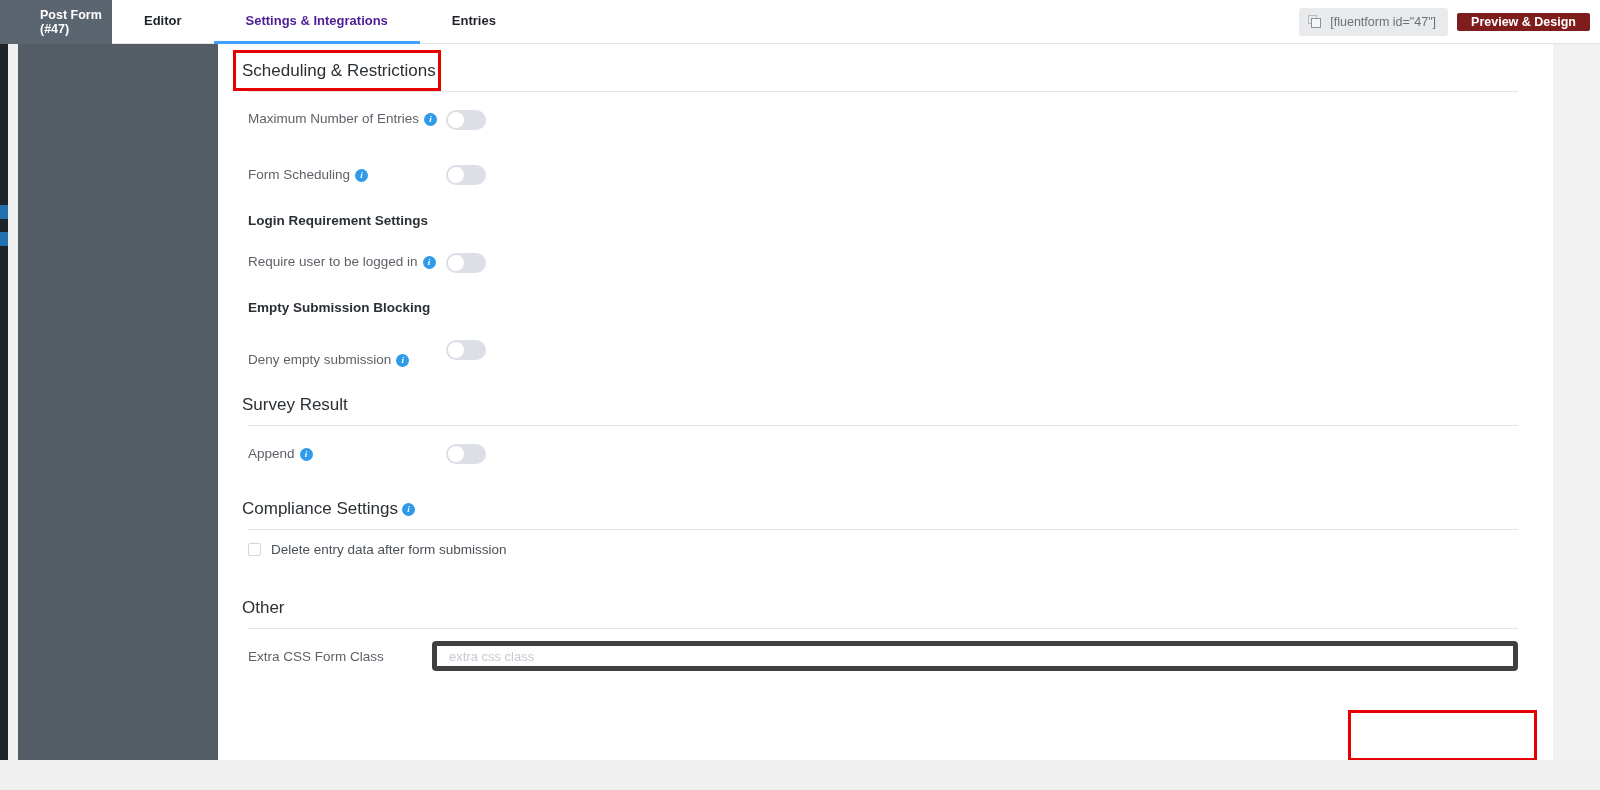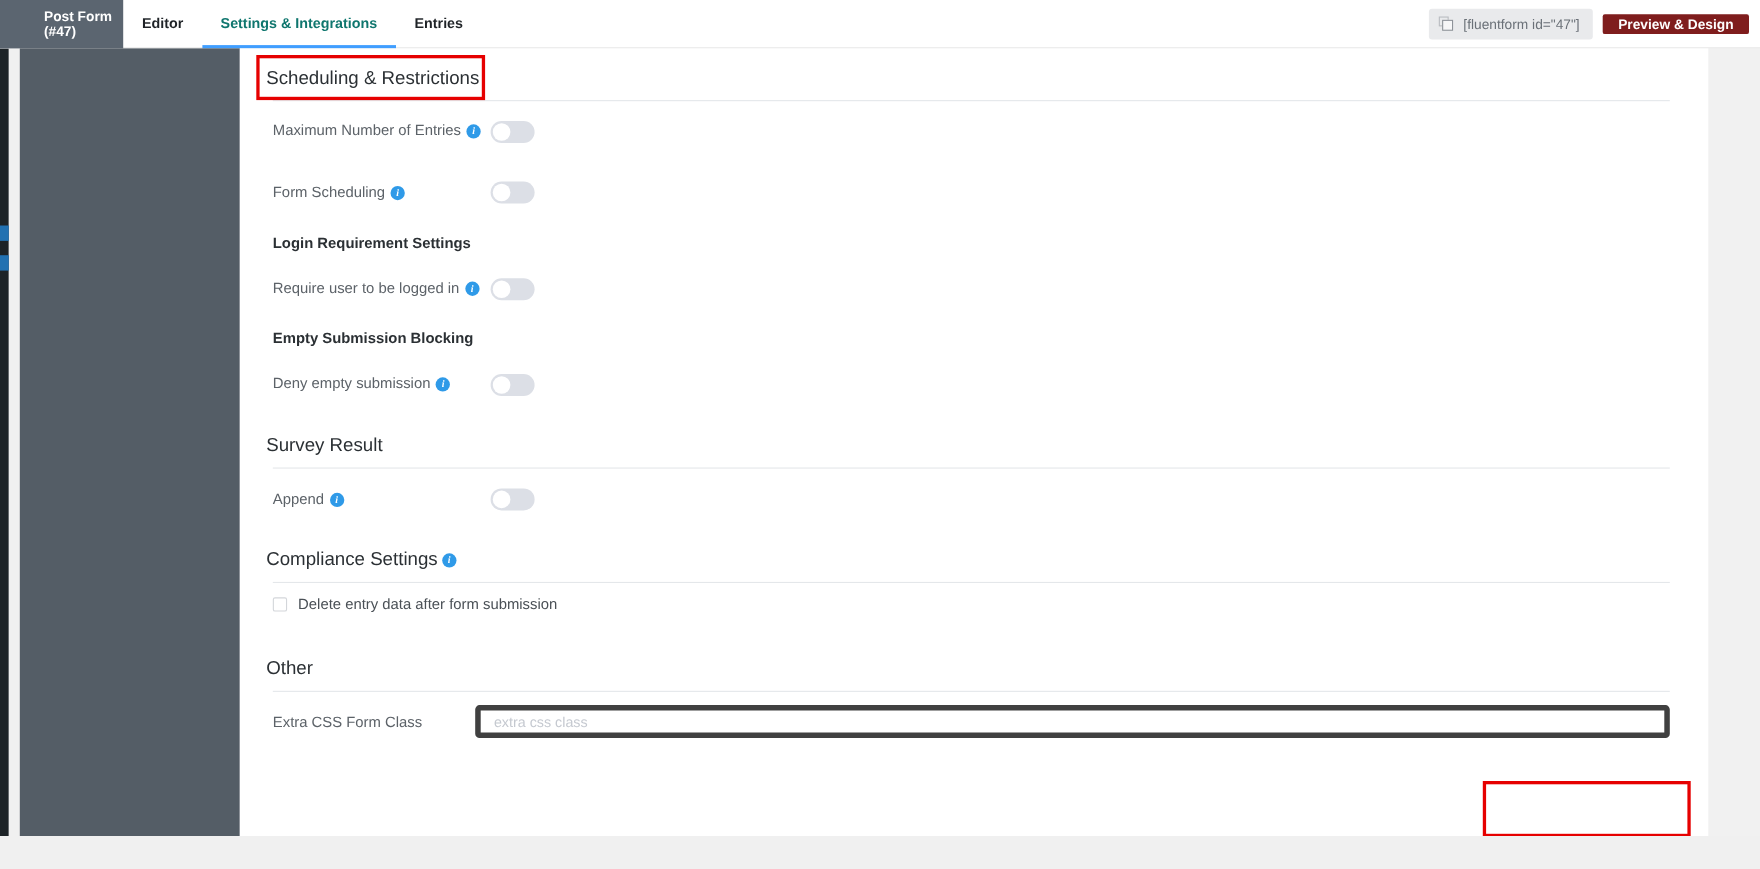--- a/index.html
+++ b/index.html
@@ -73,31 +73,31 @@
   .nav-tabs {
     position: absolute;
     left: 112px; top: 0;
     height: 44px;
     display: flex;
     align-items: stretch;
   }
   .nav-tab {
     display: flex;
     align-items: center;
-    padding: 0 17px;
+    padding: 0 32px;
     font-size: 13px;
     font-weight: bold;
     color: #1f2327;
     cursor: pointer;
     border-bottom: 3px solid transparent;
     box-sizing: border-box;
     white-space: nowrap;
   }
   .nav-tab.active {
-    color: #0f766e;
+    color: #4c1d95;
     border-bottom-color: #409eff;
   }
 
   .topbar-right {
     position: absolute;
     right: 10px; top: 0;
     height: 44px;
     display: flex;
     align-items: center;
     gap: 9px;
@@ -391,21 +391,21 @@
 
       <div class="row-label bold" style="top:169px;">Login Requirement Settings</div>
 
       <div class="row-label" style="top:210px;">
         <span>Require user to be logged in</span><span class="info-icon">i</span>
       </div>
       <div class="toggle" style="left:228px; top:209px;"></div>
 
       <div class="row-label bold" style="top:256px;">Empty Submission Blocking</div>
 
-      <div class="row-label" style="top:297px;">
+      <div class="row-label" style="top:308px;">
         <span>Deny empty submission</span><span class="info-icon">i</span>
       </div>
       <div class="toggle" style="left:228px; top:296px;"></div>
 
       <div class="section-head" style="top:351px;">Survey Result</div>
       <div class="divider" style="top:381px;"></div>
 
       <div class="row-label" style="top:402px;">
         <span>Append</span><span class="info-icon">i</span>
       </div>

